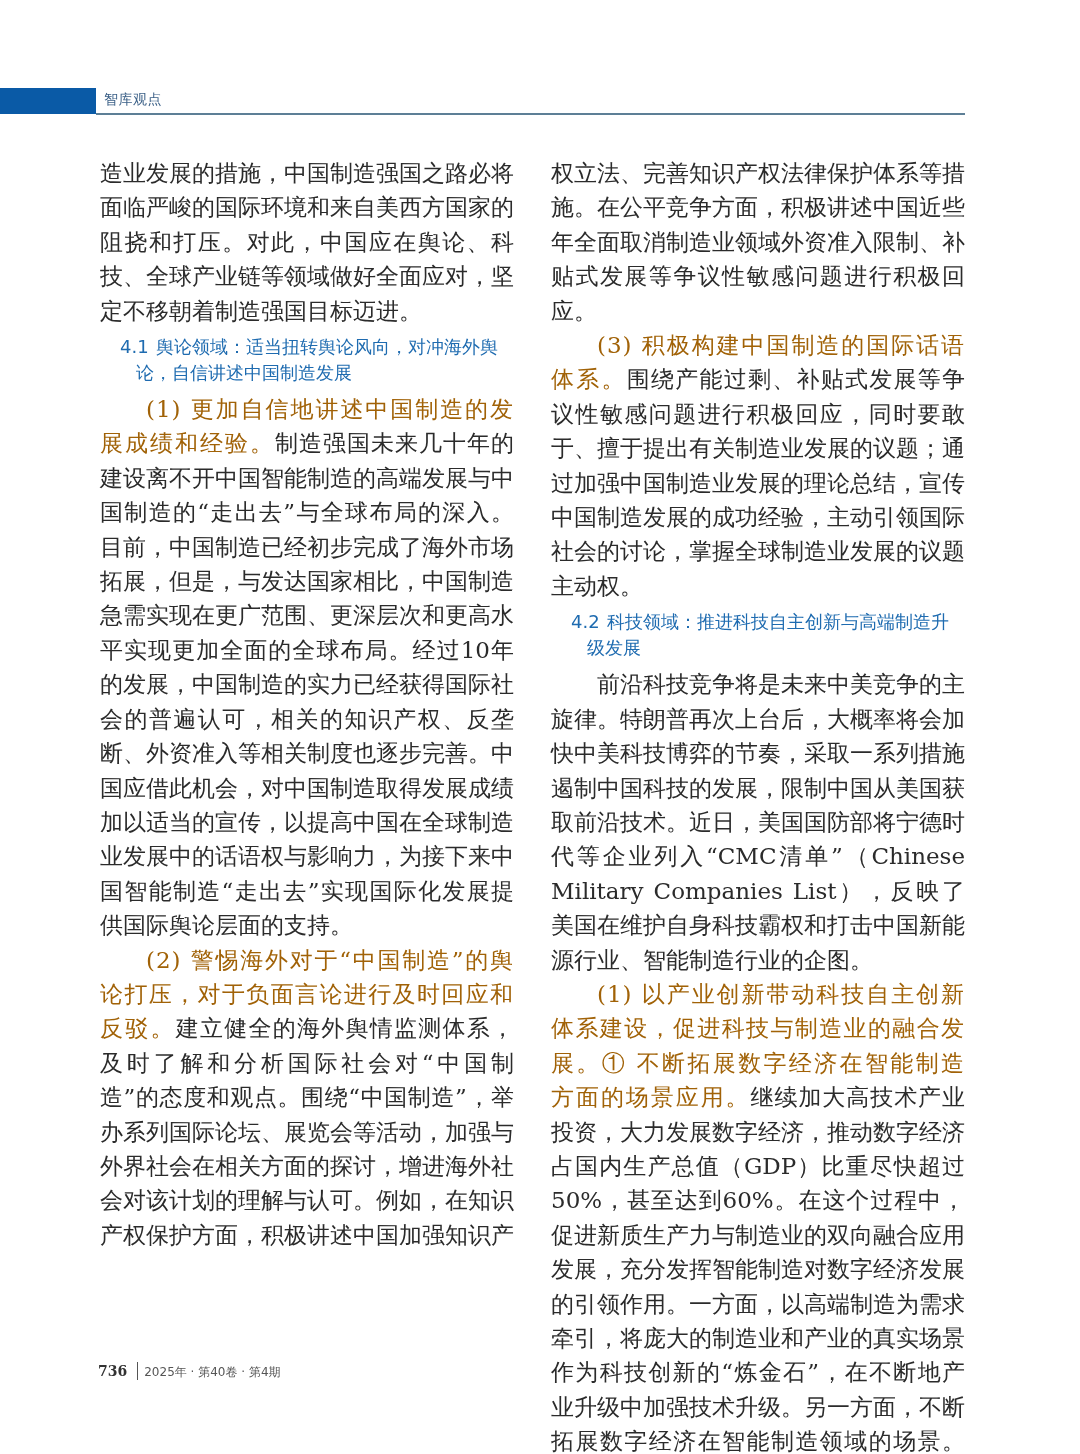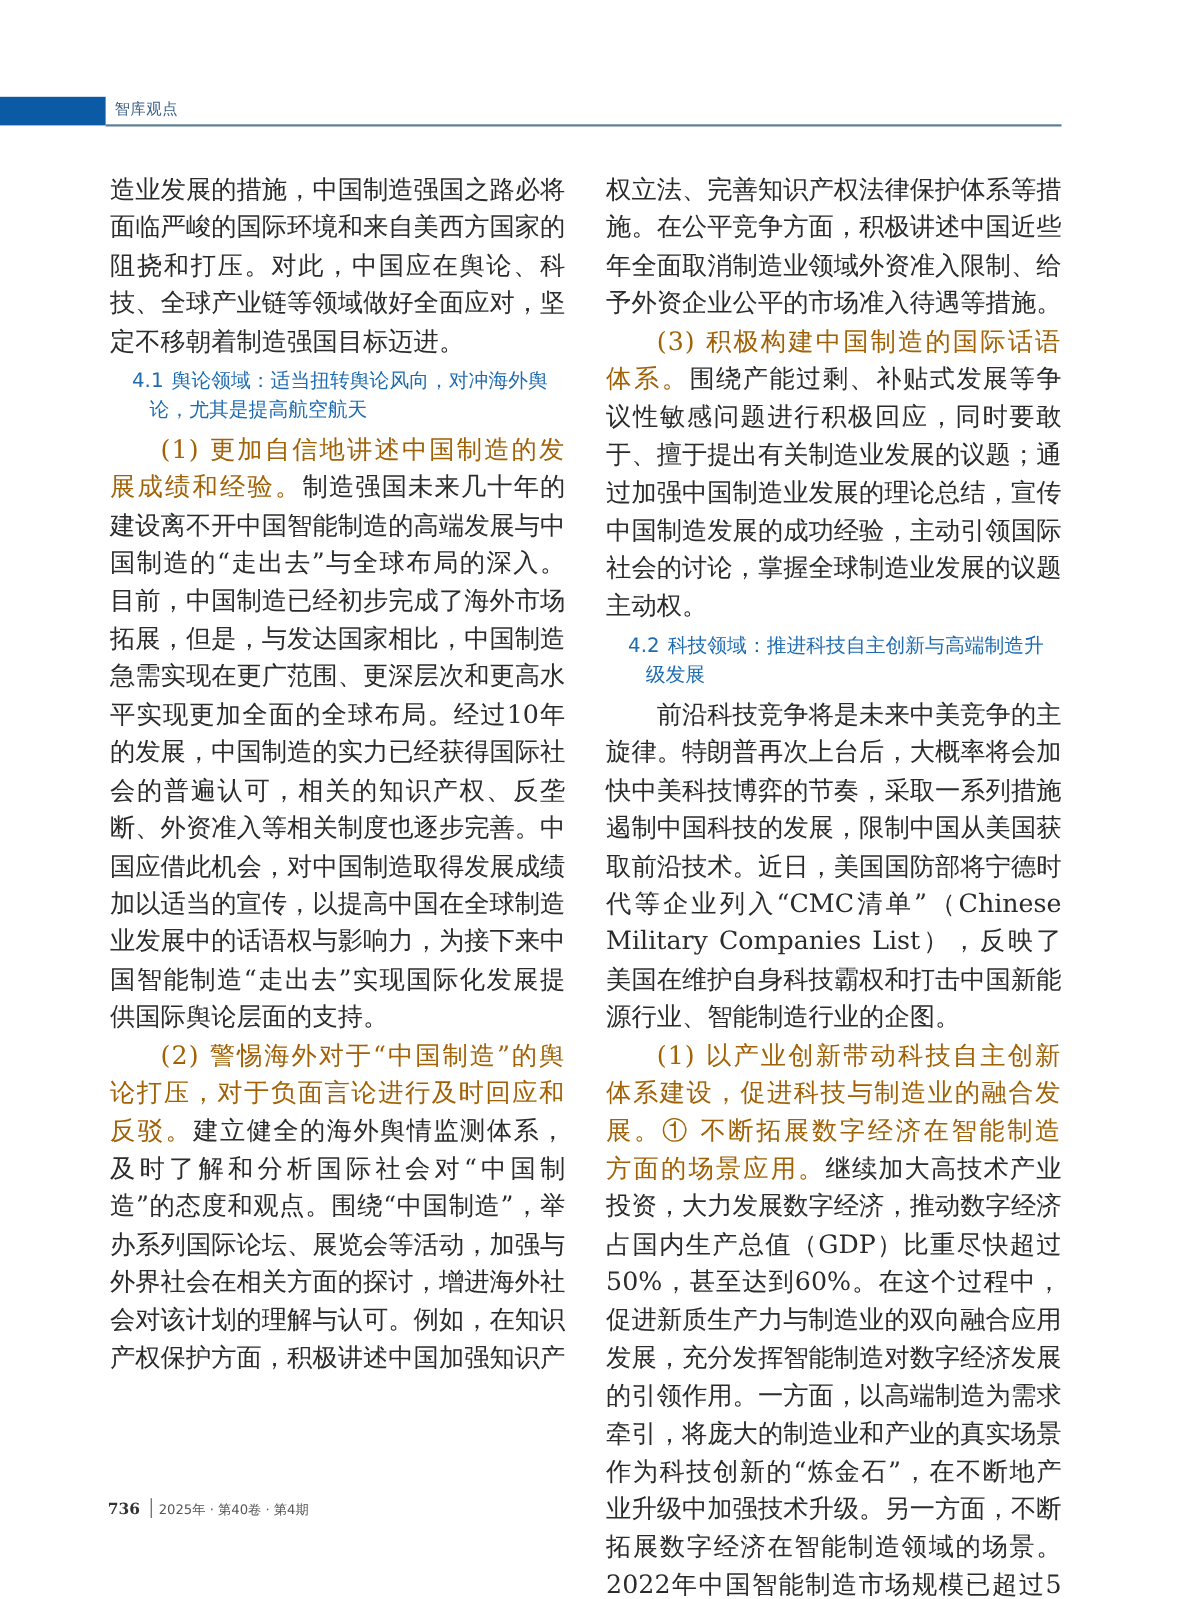--- a/index.html
+++ b/index.html
@@ -25,27 +25,27 @@
 </style>
 </head>
 <body>
 
 <div class="hdr-block"></div>
 <div class="hdr-label">智库观点</div>
 <div class="hdr-rule"></div>
 
 <div class="col col-left">
   <p>造业发展的措施，中国制造强国之路必将面临严峻的国际环境和来自美西方国家的阻挠和打压。对此，中国应在舆论、科技、全球产业链等领域做好全面应对，坚定不移朝着制造强国目标迈进。</p>
-  <h3><span class="num">4.1</span><span>舆论领域：适当扭转舆论风向，对冲海外舆论，尤其是提高航空航天</span></h3>
+  <h3><span class="num">4.1</span><span>舆论领域：适当扭转舆论风向，对冲海外舆论，自信讲述中国制造发展</span></h3>
   <p class="indent"><span class="sub">(1) 更加自信地讲述中国制造的发展成绩和经验。</span><span>制造强国未来几十年的建设离不开中国智能制造的高端发展与中国制造的“走出去”与全球布局的深入。目前，中国制造已经初步完成了海外市场拓展，但是，与发达国家相比，中国制造急需实现在更广范围、更深层次和更高水平实现更加全面的全球布局。经过10年的发展，中国制造的实力已经获得国际社会的普遍认可，相关的知识产权、反垄断、外资准入等相关制度也逐步完善。中国应借此机会，对中国制造取得发展成绩加以适当的宣传，以提高中国在全球制造业发展中的话语权与影响力，为接下来中国智能制造“走出去”实现国际化发展提供国际舆论层面的支持。</span></p>
   <p class="indent"><span class="sub">(2) 警惕海外对于“中国制造”的舆论打压，对于负面言论进行及时回应和反驳。</span><span>建立健全的海外舆情监测体系，及时了解和分析国际社会对“中国制造”的态度和观点。围绕“中国制造”，举办系列国际论坛、展览会等活动，加强与外界社会在相关方面的探讨，增进海外社会对该计划的理解与认可。例如，在知识产权保护方面，积极讲述中国加强知识产</span></p>
 </div>
 
 <div class="col col-right">
-  <p>权立法、完善知识产权法律保护体系等措施。在公平竞争方面，积极讲述中国近些年全面取消制造业领域外资准入限制、给予外资企业公平的市场准入待遇等措施。</p>
+  <p>权立法、完善知识产权法律保护体系等措施。在公平竞争方面，积极讲述中国近些年全面取消制造业领域外资准入限制、补贴式发展等争议性敏感问题进行积极回应。</p>
   <p class="indent"><span class="sub">(3) 积极构建中国制造的国际话语体系。</span><span>围绕产能过剩、补贴式发展等争议性敏感问题进行积极回应，同时要敢于、擅于提出有关制造业发展的议题；通过加强中国制造业发展的理论总结，宣传中国制造发展的成功经验，主动引领国际社会的讨论，掌握全球制造业发展的议题主动权。</span></p>
   <h3><span class="num">4.2</span><span>科技领域：推进科技自主创新与高端制造升级发展</span></h3>
   <p class="indent">前沿科技竞争将是未来中美竞争的主旋律。特朗普再次上台后，大概率将会加快中美科技博弈的节奏，采取一系列措施遏制中国科技的发展，限制中国从美国获取前沿技术。近日，美国国防部将宁德时代等企业列入“CMC清单”（Chinese Military Companies List），反映了美国在维护自身科技霸权和打击中国新能源行业、智能制造行业的企图。</p>
   <p class="indent"><span class="sub">(1) 以产业创新带动科技自主创新体系建设，促进科技与制造业的融合发展。① 不断拓展数字经济在智能制造方面的场景应用。</span><span>继续加大高技术产业投资，大力发展数字经济，推动数字经济占国内生产总值（GDP）比重尽快超过50%，甚至达到60%。在这个过程中，促进新质生产力与制造业的双向融合应用发展，充分发挥智能制造对数字经济发展的引领作用。一方面，以高端制造为需求牵引，将庞大的制造业和产业的真实场景作为科技创新的“炼金石”，在不断地产业升级中加强技术升级。另一方面，不断拓展数字经济在智能制造领域的场景。2022年中国智能制造市场规模已超过5万亿元人民币，占数字经济比重约为10%，占制造业比重约为17%。未来，应推动智能制造占数字经济比重的进一步提高，尤其是提高航空航天、生物技术、新材料、高端芯</span></p>
 </div>
 
 <div class="footer">
   <span class="pg">736</span><span class="bar"></span><span class="issue">2025年 · 第40卷 · 第4期</span>
 </div>
 

